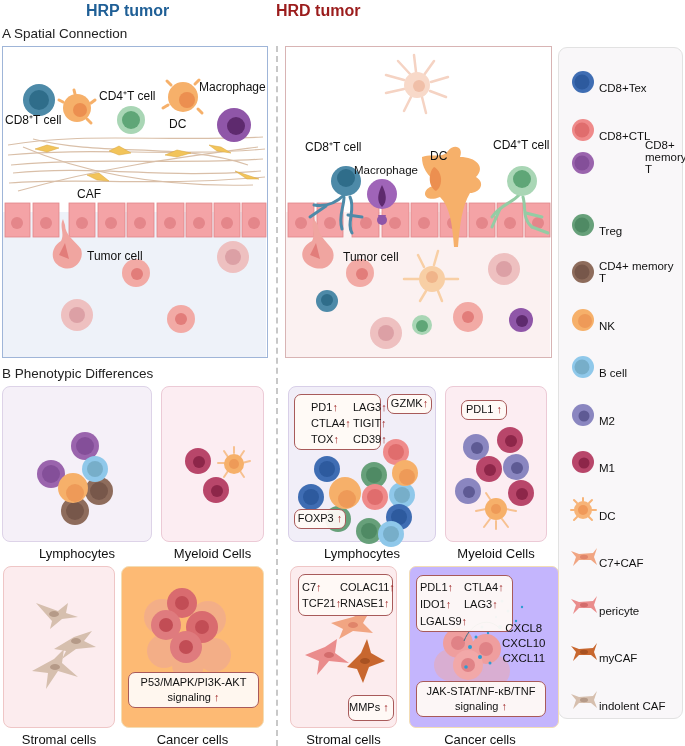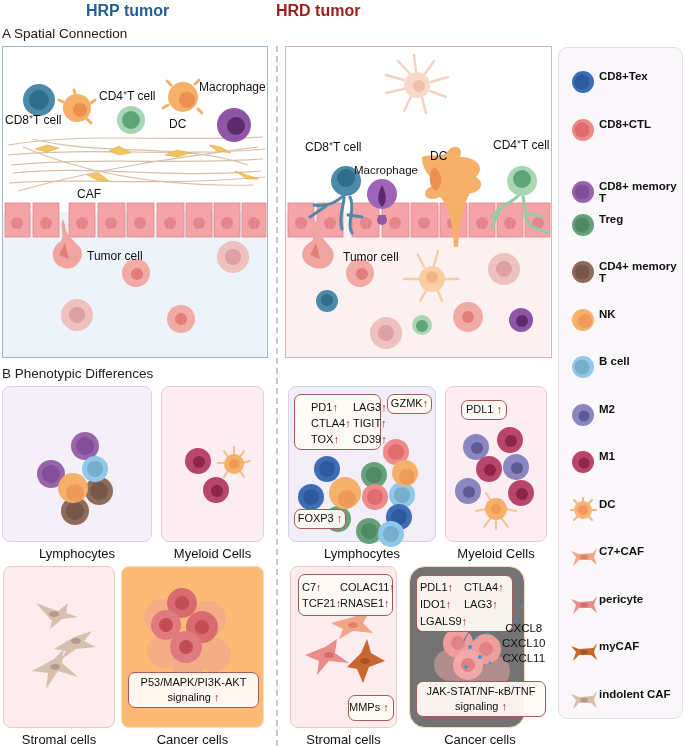--- a/index.html
+++ b/index.html
@@ -5,21 +5,21 @@
   html,body{margin:0;padding:0;background:#fff;}
   body{width:685px;height:746px;position:relative;overflow:hidden;font-family:"Liberation Sans",sans-serif;color:#111;}
   .abs{position:absolute;}
   .col-title{font-weight:bold;font-size:16px;}
   .sec-title{font-size:13.5px;color:#222;}
   .panel{position:absolute;box-sizing:border-box;}
   .lbl{position:absolute;font-size:12px;color:#111;white-space:nowrap;}
   .caption{position:absolute;font-size:13px;color:#111;text-align:center;white-space:nowrap;}
   .box{position:absolute;box-sizing:border-box;border:1.4px solid #a85a5a;border-radius:7px;background:rgba(255,250,246,0.95);font-size:11px;color:#111;}
   .up{color:#9b1c1c;font-weight:bold;}
-  .legend-item{position:absolute;left:12px;height:24px;display:flex;align-items:flex-start;font-size:11.5px;color:#111;font-weight:bold;}
+  .legend-item{position:absolute;left:12px;height:24px;display:flex;align-items:flex-end;font-size:11.5px;color:#111;}
   .legend-item svg{margin-right:2px;}
   svg{overflow:visible;}
 </style>
 </head>
 <body>
 
 <div class="abs col-title" style="left:86px;top:2px;color:#1f5f96;">HRP tumor</div>
 <div class="abs col-title" style="left:276px;top:2px;color:#9b1c1c;">HRD tumor</div>
 
 <div class="abs sec-title" style="left:2px;top:26px;">A Spatial Connection</div>
@@ -267,21 +267,21 @@
         </svg>
         <span>CD8+Tex</span>
       </div>
       <div class="legend-item" style="top: 69.5px;">
         <svg width="26" height="24">
           <circle cx="12" cy="12" r="11" fill="#ef8a8a"></circle>
           <circle cx="11" cy="12" r="7.5" fill="#e06d6d"></circle>
         </svg>
         <span>CD8+CTL</span>
       </div>
-      <div class="legend-item" style="top: 132px;">
+      <div class="legend-item" style="top: 103px; gap: 46px;">
         <svg width="26" height="24">
           <circle cx="12" cy="12" r="11" fill="#9a64ad"></circle>
           <circle cx="11" cy="12" r="7.5" fill="#844f99"></circle>
         </svg>
         <span>CD8+ memory T</span>
       </div>
       <div class="legend-item" style="top: 164.5px;">
         <svg width="26" height="24">
           <circle cx="12" cy="12" r="11" fill="#67a07a"></circle>
           <circle cx="11" cy="12" r="7.5" fill="#4f8a64"></circle>
@@ -604,21 +604,21 @@
         <div><span>C7</span><span class="up">↑</span></div>
         <div><span>COLAC11</span><span class="up">↑</span></div>
         <div><span>TCF21</span><span class="up">↑</span></div>
         <div><span>RNASE1</span><span class="up">↑</span></div>
       </div>
   </div>
   <div class="box" style="left:57px;top:128px;width:46px;height:26px;text-align:left;line-height:23px;">
     <span>MMPs</span> <span class="up">↑</span>
   </div>
 </div>
-<div class="panel" style="left:409px;top:566px;width:116px;height:162px;border:1.2px solid #f3ddb5;border-radius:16px;background:#737373;">
+<div class="panel" style="left:409px;top:566px;width:150px;height:162px;border:1.2px solid #f3ddb5;border-radius:7px;background:#c4b5fd;">
   <svg class="abs" style="left:0;top:0;" width="142" height="162">
     <g opacity="0.5" fill="#eea8a8">
         <circle cx="40" cy="98" r="16"></circle>
         <circle cx="84" cy="104" r="16"></circle>
         <circle cx="60" cy="112" r="16"></circle>
       </g>
     <g>
       <circle cx="48" cy="76" r="15" fill="#ef9e9e"></circle>
         <circle cx="48" cy="76" r="7" fill="#e08286"></circle>
       <circle cx="76" cy="82" r="15" fill="#ef9e9e"></circle>

